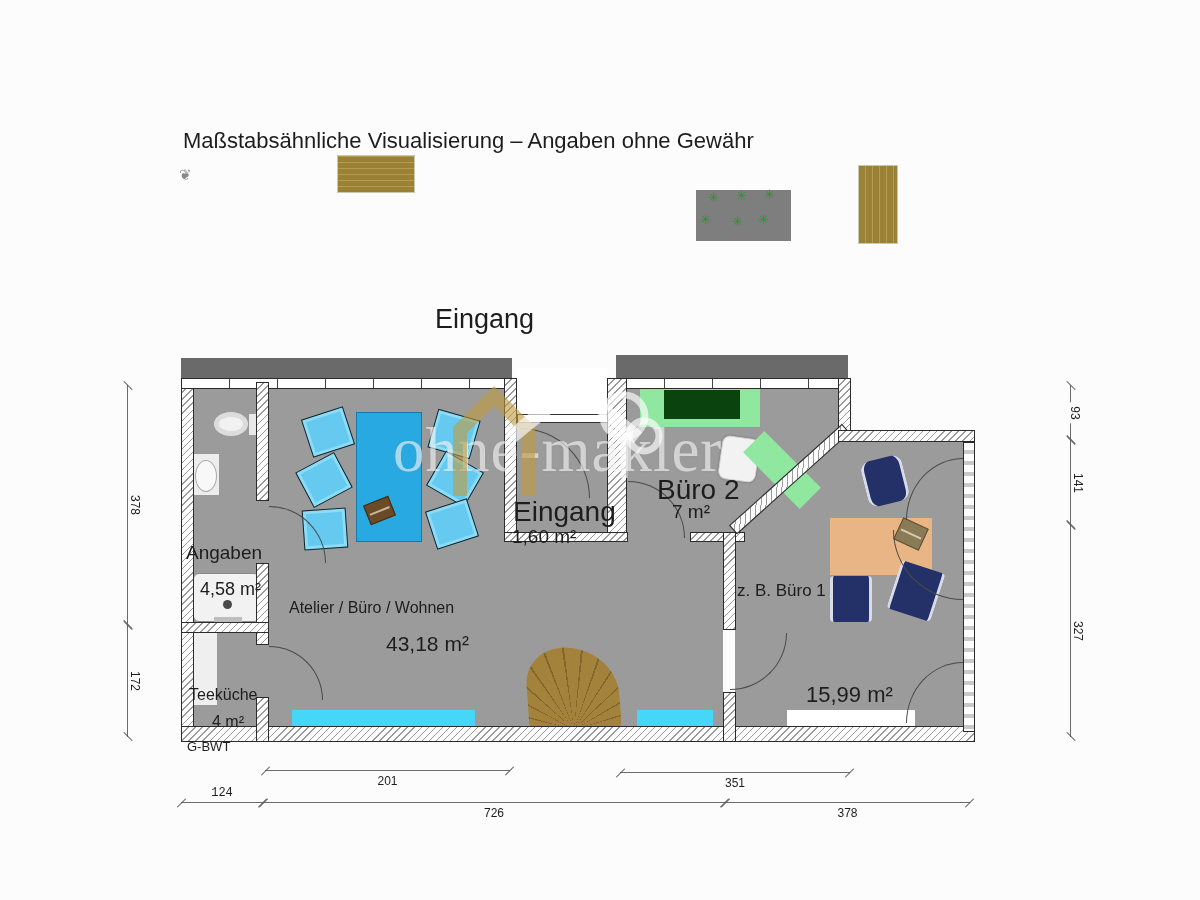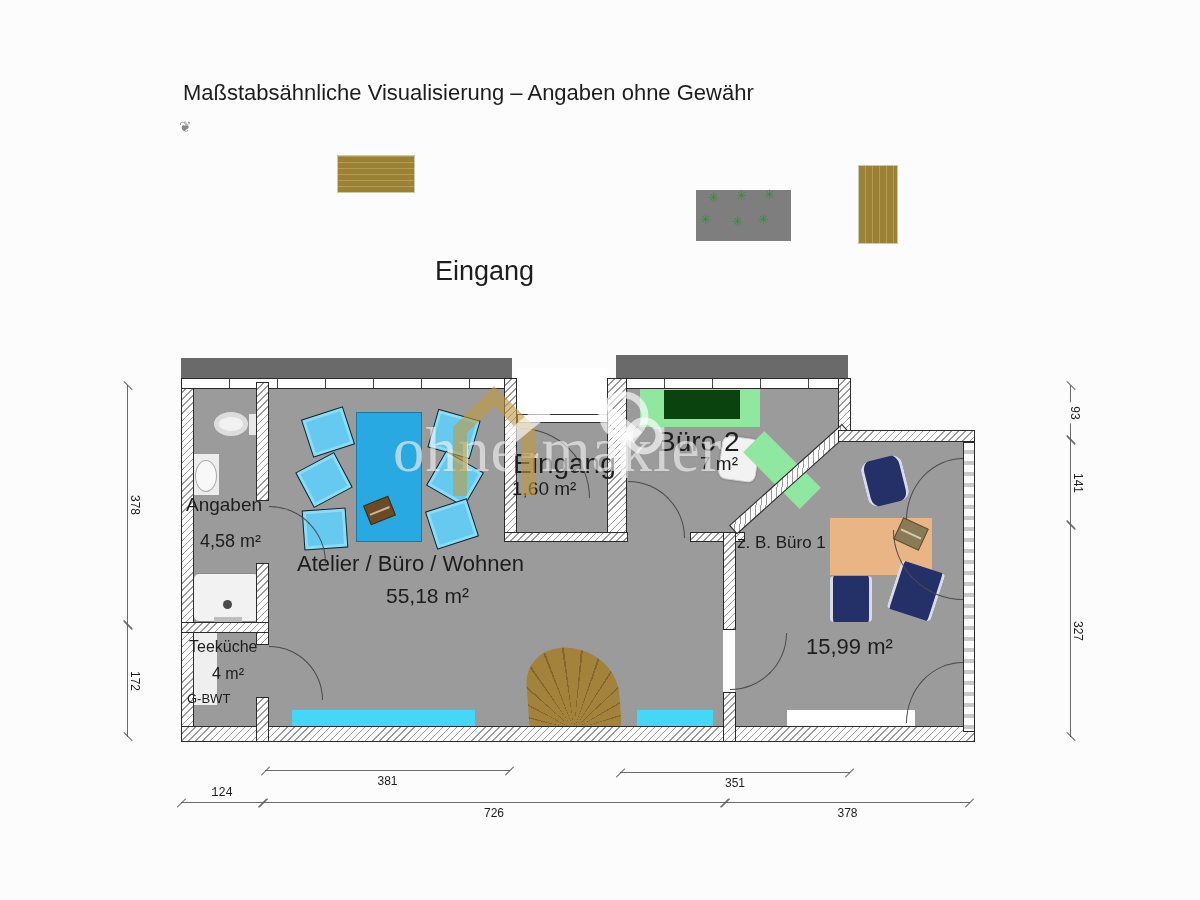--- a/index.html
+++ b/index.html
@@ -1,20 +1,20 @@
 <!DOCTYPE html>
 <html><head>
 <meta charset="utf-8">
 <style>
   html,body{margin:0;padding:0;}
   body{font-family:"Liberation Sans",sans-serif;background:#ffffff;}
   #stage{position:relative;width:1200px;height:900px;background:#fcfcfc;overflow:hidden;}
 
   .abs{position:absolute;}
-  .txt{position:absolute;color:#1d1d1d;white-space:nowrap;}
+  .txt{position:absolute;color:#1d1d1d;white-space:nowrap;margin-top:48px;}
 
   
   .wall{position:absolute;background:repeating-linear-gradient(135deg,#fdfdfd 0 4px,#9a9a9a 4px 5px);border:1px solid #2b2b2b;box-sizing:border-box;z-index:30;}
   .wall-window{position:absolute;background:#ffffff;border:1px solid #2b2b2b;box-sizing:border-box;z-index:30;
      background-image:repeating-linear-gradient(90deg,transparent 0 47px,#444 47px 48px);}
   .wall-dash{position:absolute;background:repeating-linear-gradient(180deg,#ffffff 0 7px,#c9c9c9 7px 11px);border:1px solid #2b2b2b;box-sizing:border-box;z-index:30;}
   .band{position:absolute;background:#6a6a6a;z-index:25;}
   .floor{position:absolute;background:#9b9b9b;z-index:10;}
   .white-area{position:absolute;background:#ffffff;z-index:12;}
 
@@ -156,28 +156,28 @@
   <div class="furn chair-navy" style="left:830px;top:576px;"></div>
   <div class="furn chair-navy" style="left:893px;top:566px;width:46px;height:50px;transform:rotate(18deg);"></div>
 
   <div class="txt room-name" style="left:186px;top:494px;font-size:19px;">Angaben</div>
   <div class="txt room-area" style="left:200px;top:531px;font-size:18px;">4,58 m²</div>
 
   <div class="txt room-name" style="left:189px;top:638px;font-size:16px;">Teeküche</div>
   <div class="txt room-area" style="left:212px;top:665px;font-size:16px;">4 m²</div>
   <div class="txt" style="left:187px;top:691px;font-size:13px;z-index:40;">G-BWT</div>
 
-  <div class="txt room-name" style="left:297px;top:551px;font-size:22px;">Atelier / Büro / Wohnen</div>
-  <div class="txt room-area" style="left:386px;top:584px;font-size:21px;">55,18 m²</div>
+  <div class="txt room-name" style="left:289px;top:551px;font-size:16px;">Atelier / Büro / Wohnen</div>
+  <div class="txt room-area" style="left:386px;top:584px;font-size:21px;">43,18 m²</div>
 
   <div class="txt room-name" style="left:513px;top:448px;">Eingang</div>
   <div class="txt room-area" style="left:512px;top:478px;">1,60 m²</div>
 
   <div class="txt room-name" style="left:657px;top:426px;">Büro 2</div>
-  <div class="txt room-area" style="left:700px;top:453px;">7 m²</div>
+  <div class="txt room-area" style="left:672px;top:453px;">7 m²</div>
 
   <div class="txt room-name" style="left:737px;top:533px;font-size:17px;">z. B. Büro 1</div>
   <div class="txt room-area" style="left:806px;top:634px;font-size:22px;">15,99 m²</div>
 
   <div id="watermark-text">ohne-makler</div>
   <svg id="watermark-logo" width="215" height="125" viewBox="0 0 215 125">
     <polyline points="8,118 8,52 42,18 76,52 76,118" fill="none" stroke="rgba(193,155,62,0.6)" stroke-width="14"></polyline>
     <polyline points="58,60 122,8 186,60" fill="none" stroke="rgba(255,255,255,0.65)" stroke-width="14"></polyline>
     <circle cx="172" cy="38" r="21" fill="none" stroke="rgba(255,255,255,0.65)" stroke-width="7"></circle>
     <circle cx="192" cy="58" r="15" fill="none" stroke="rgba(255,255,255,0.65)" stroke-width="7"></circle>
@@ -195,21 +195,21 @@
       <span class="lbl">93</span>
     </div>
   <div class="dim-v" style="left:1070px;top:440px;height:85px;">
       <span class="lbl">141</span>
     </div>
   <div class="dim-v" style="left:1070px;top:525px;height:212px;">
       <span class="lbl">327</span>
     </div>
 
   <div class="dim-h" style="left:265px;top:770px;width:245px;">
-      <span class="lbl">381</span>
+      <span class="lbl">201</span>
     </div>
   <div class="dim-h" style="left:620px;top:772px;width:230px;">
       <span class="lbl">351</span>
     </div>
 
   <div class="dim-h" style="left:181px;top:802px;width:82px;font-family:Liberation Mono, monospace;">
       <span class="lbl above">124</span>
     </div>
   <div class="dim-h" style="left:263px;top:802px;width:462px;">
       <span class="lbl">726</span>

